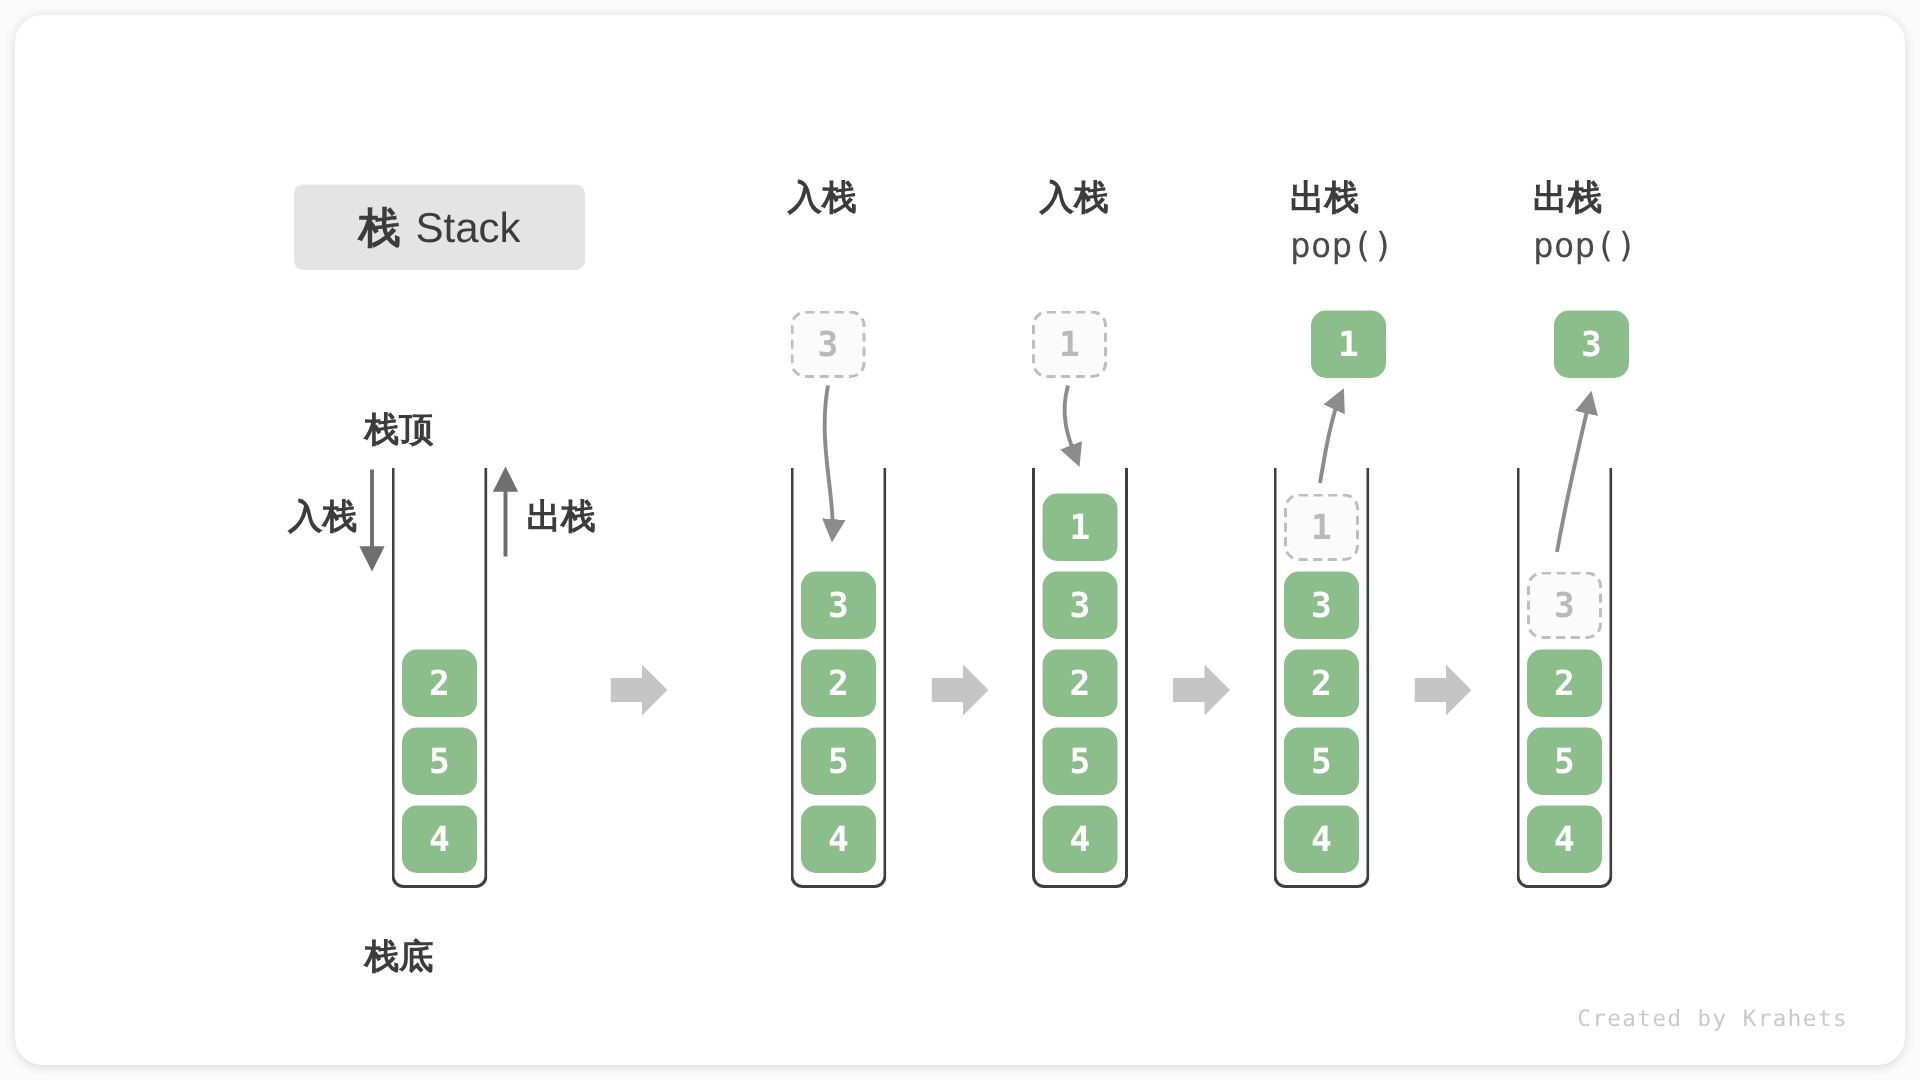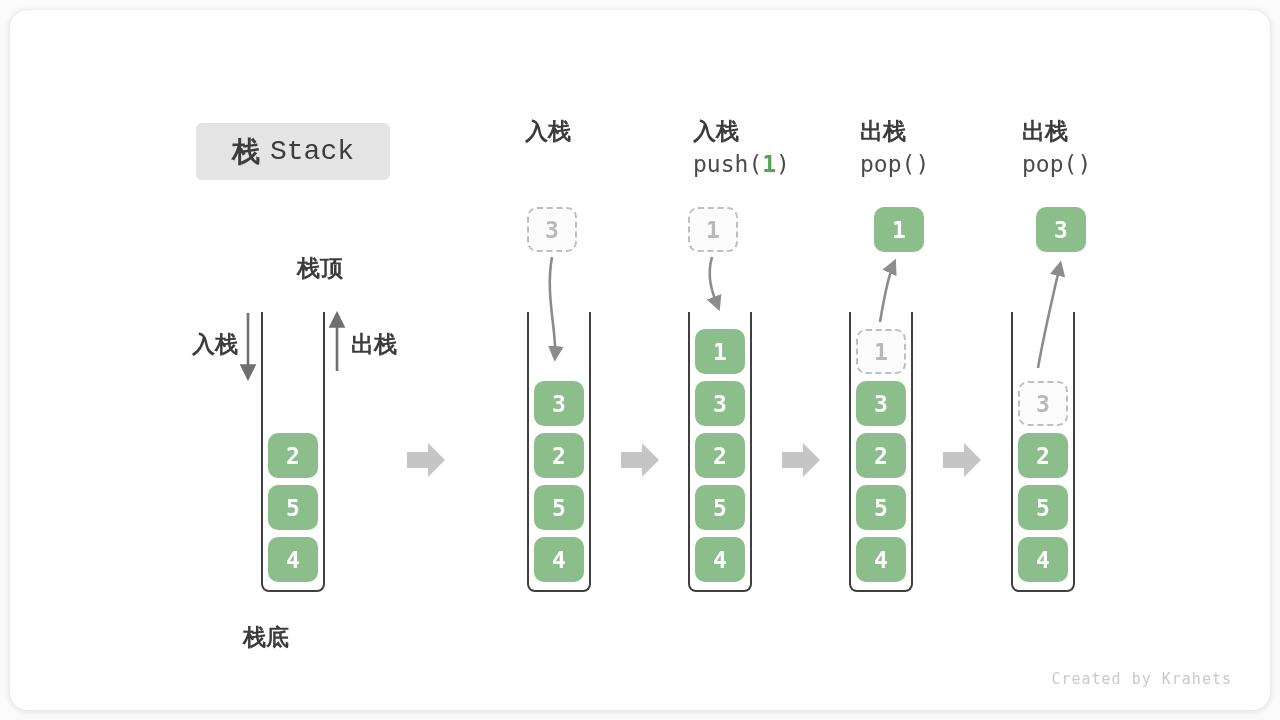--- a/index.html
+++ b/index.html
@@ -6,31 +6,31 @@
     font-family:"Liberation Sans",sans-serif;}
   #card{position:absolute;inset:10px;background:#ffffff;border-radius:18px;
     box-shadow:0 1px 7px rgba(0,0,0,0.14);}
   .abs{position:absolute;}
 
   
   #title-box{left:186px;top:113px;width:194px;height:57px;background:var(--title-bg);
     border-radius:6px;display:flex;align-items:center;justify-content:center;
     color:var(--text-dark);font-size:28px;}
   #title-box .zh{font-weight:bold;}
-  #title-box .en{font-family:Liberation Mono, monospace;margin-left:10px;}
+  #title-box .en{font-family:Liberation Sans, sans-serif;margin-left:10px;}
 
   
   .op-label{top:106px;width:170px;color:var(--text-dark);}
   .op-action{font-size:23px;font-weight:bold;line-height:30px;}
   .op-code{font-family:"DejaVu Sans Mono",monospace;font-size:23px;line-height:36px;color:#4a4a4a;}
   .op-code .arg{color:var(--code-green);font-weight:bold;}
 
   
   .cn-label{font-size:23px;font-weight:bold;color:var(--text-dark);}
-  #stack-top-label{left:233px;top:243px;width:100px;text-align:right;}
+  #stack-top-label{left:233px;top:261px;width:100px;text-align:left;}
   #stack-bottom-label{left:233px;top:612px;width:100px;text-align:left;}
   #push-side-label{left:150px;top:319px;width:78px;text-align:right;}
   #pop-side-label{left:341px;top:319px;width:78px;text-align:left;}
 
   
   .stack-column{position:absolute;width:160px;height:400px;}
   .stack-container{position:absolute;left:48px;top:112px;width:64px;height:280px;
     box-sizing:border-box;border-left:2px solid #3f3f3f;border-right:2px solid #3f3f3f;
     border-bottom:2px solid #3f3f3f;border-radius:0 0 8px 8px;
     display:flex;flex-direction:column;justify-content:flex-end;align-items:center;
@@ -63,21 +63,20 @@
   <div id="title-box" class="abs">
     <span class="zh">栈</span>
     <span class="en">Stack</span>
   </div>
 
   <div class="abs op-label" style="left:515px">
     <div class="op-action">入栈</div>
   </div>
   <div class="abs op-label" style="left:683px">
     <div class="op-action">入栈</div>
-    <div class="op-code"><span>push(</span><span class="arg">1</span><span>)</span></div>
   </div>
   <div class="abs op-label" style="left:850px">
     <div class="op-action">出栈</div>
     <div class="op-code"><span>pop(</span><span class="arg"></span><span>)</span></div>
   </div>
   <div class="abs op-label" style="left:1012px">
     <div class="op-action">出栈</div>
     <div class="op-code"><span>pop(</span><span class="arg"></span><span>)</span></div>
   </div>
 

